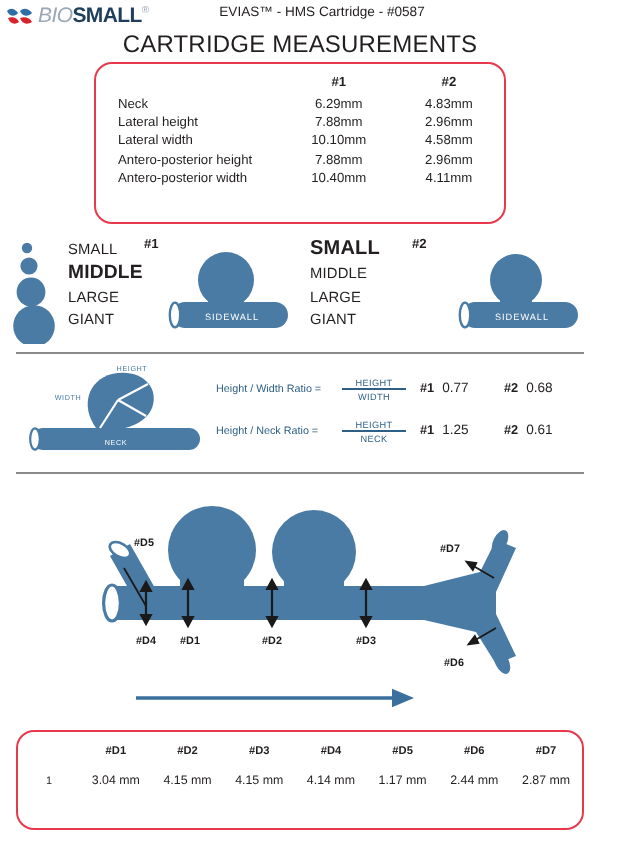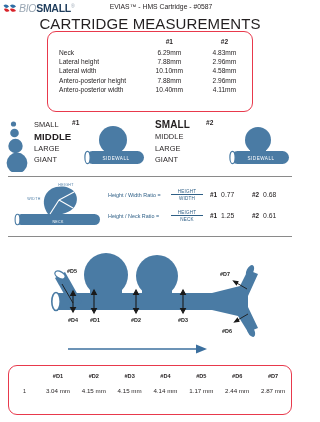--- a/index.html
+++ b/index.html
@@ -24,21 +24,21 @@
   .logo-text .lt-bold { color: #1f3d5c; font-weight: 700; }
   .logo-text .lt-tm { color: #9aa7b4; font-size: 5px; vertical-align: super; }
 
   .doc-sub {
     position: absolute; left: 0; right: 0; top: 3px;
     text-align: center; font-size: 6.8px; color: #231f20;
     padding-left: 22px;
   }
   .doc-title {
     position: absolute; left: 0; right: 0; top: 15px;
-    text-align: center; font-size: 15px; color: #231f20;
+    text-align: center; font-size: 12px; color: #231f20;
     letter-spacing: 0.1px;
   }
 
   
   .redbox {
     border: 1.4px solid #e8394c;
     border-radius: 9px;
     background: #fff;
   }
 

